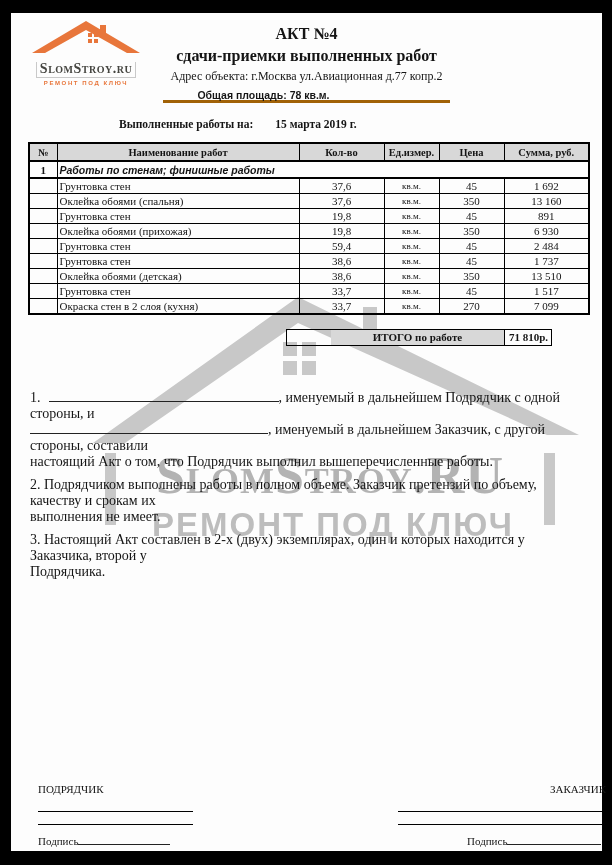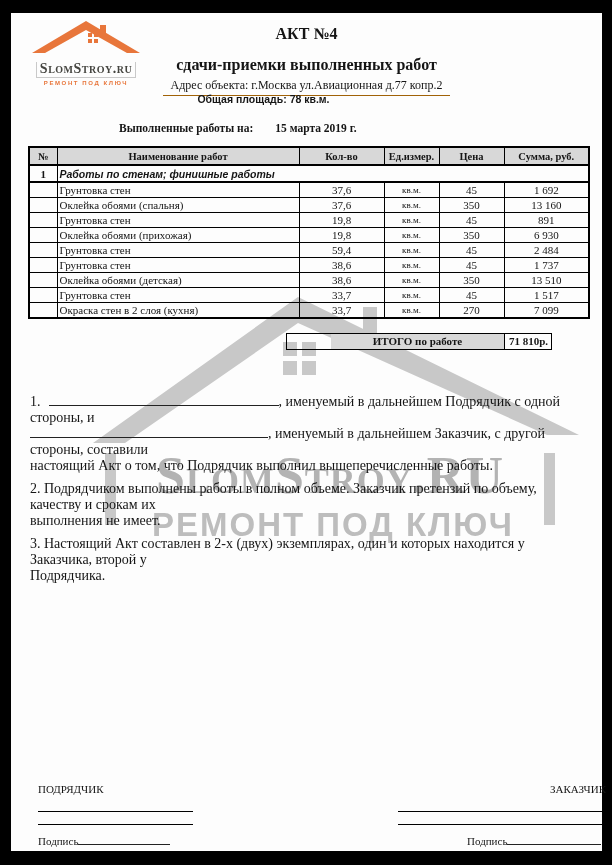--- a/index.html
+++ b/index.html
@@ -21,24 +21,24 @@
     border:1px solid #c9c9c9;border-top:none;padding:0 3px 1px 3px;line-height:14px;
   }
   .logo-tagline{
     font-family:"Liberation Sans",sans-serif;font-weight:bold;font-size:6px;
     color:#E8763B;letter-spacing:1.6px;margin-top:2px;
   }
 
   
   .titles{padding-top:12px;text-align:center;}
   .doc-title{font-size:16px;font-weight:bold;}
-  .doc-subtitle{font-size:16px;font-weight:bold;margin-top:13px;}
+  .doc-subtitle{font-size:16px;font-weight:bold;margin-top:4px;}
   .doc-address{font-size:12px;margin-top:4px;}
-  .doc-address span{border-bottom:1px solid #a16207;padding:0 8px 3px 8px;}
-  .doc-area{font-family:"Liberation Sans",sans-serif;font-weight:bold;font-size:10.5px;margin-right:86px;}
+  .doc-address span{border-bottom:3px solid #a16207;padding:0 8px 17px 8px;}
+  .doc-area{font-family:"Liberation Sans",sans-serif;font-weight:bold;font-size:10.5px;margin-top:5px;margin-right:86px;}
   .works-line{margin:17px 0 0 108px;font-size:11.5px;font-weight:bold;}
   .works-date{margin-left:22px;}
 
   
   table.works{
     border-collapse:collapse;margin:12px 0 0 17px;width:560px;
     font-size:11px;table-layout:fixed;
   }
   table.works td,table.works th{border:1px solid #000;height:14px;padding:0 2px;overflow:hidden;white-space:nowrap;}
   table.works{border:2px solid #000;}

